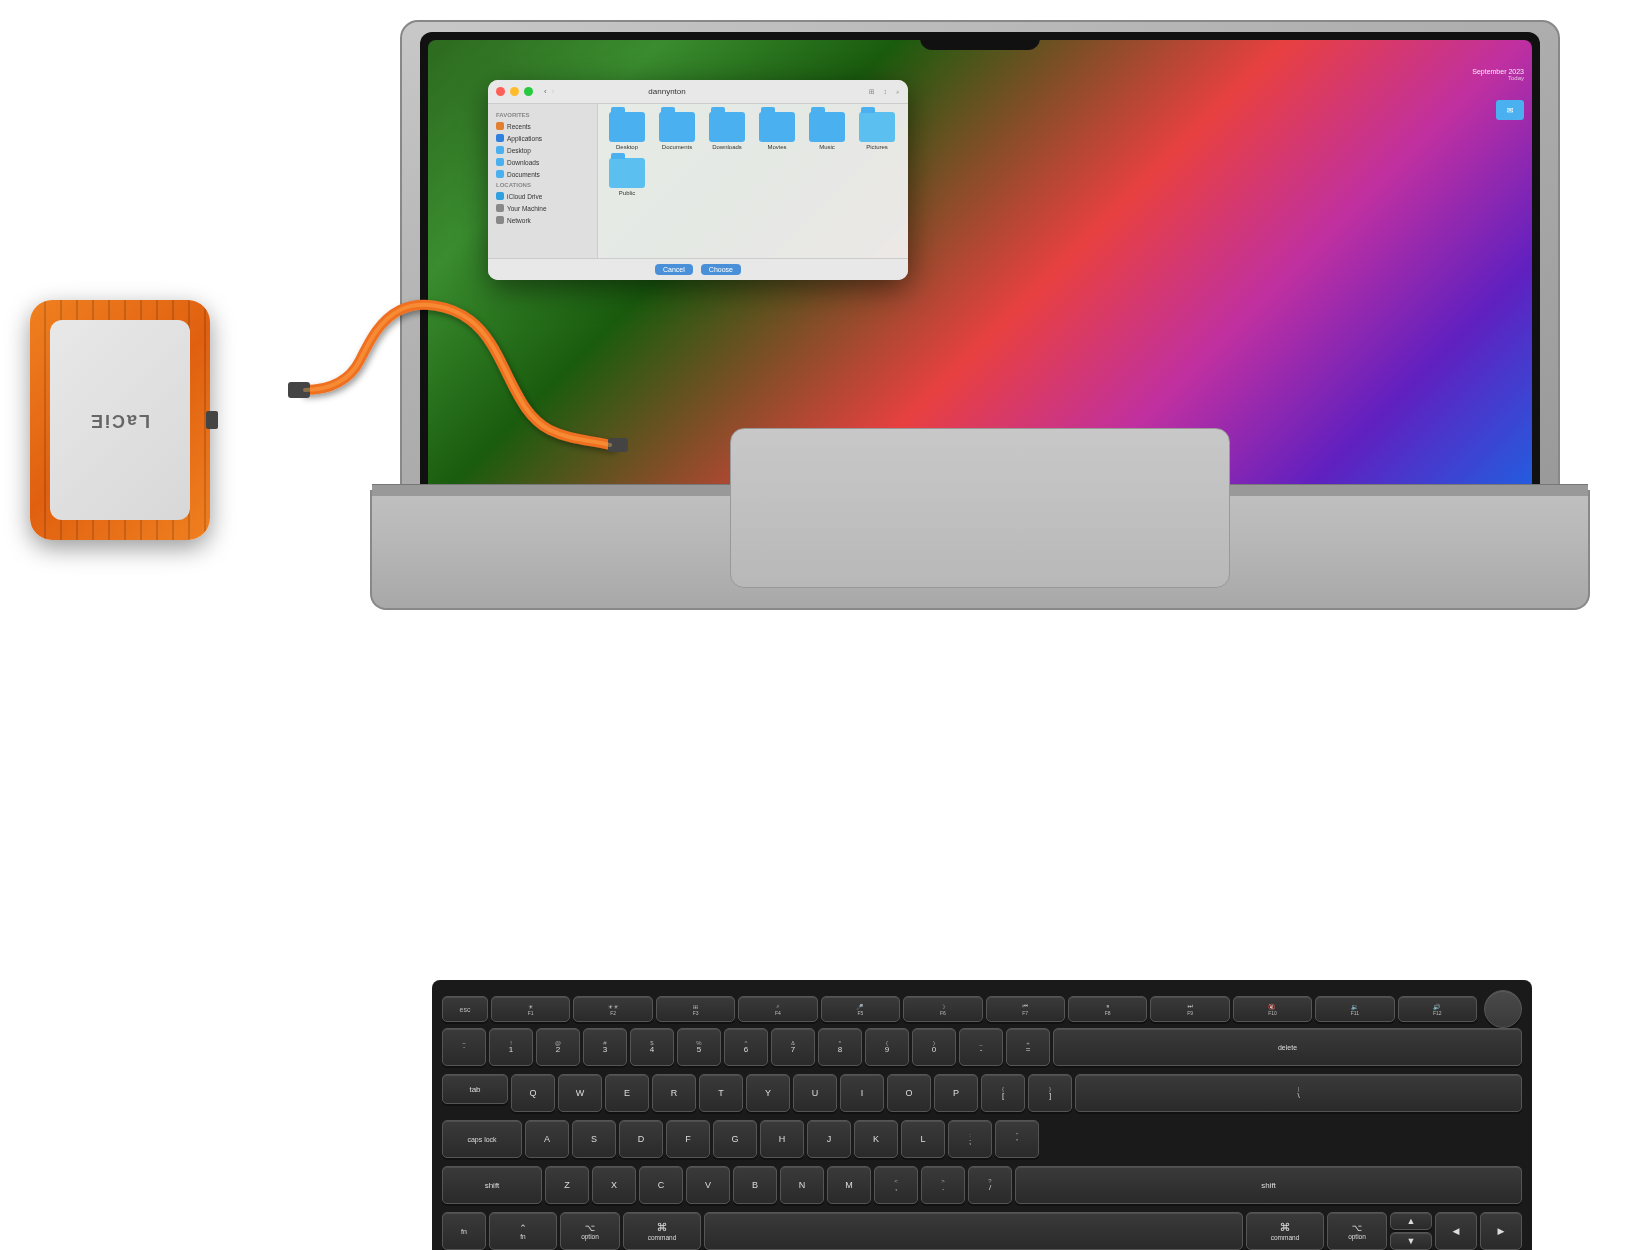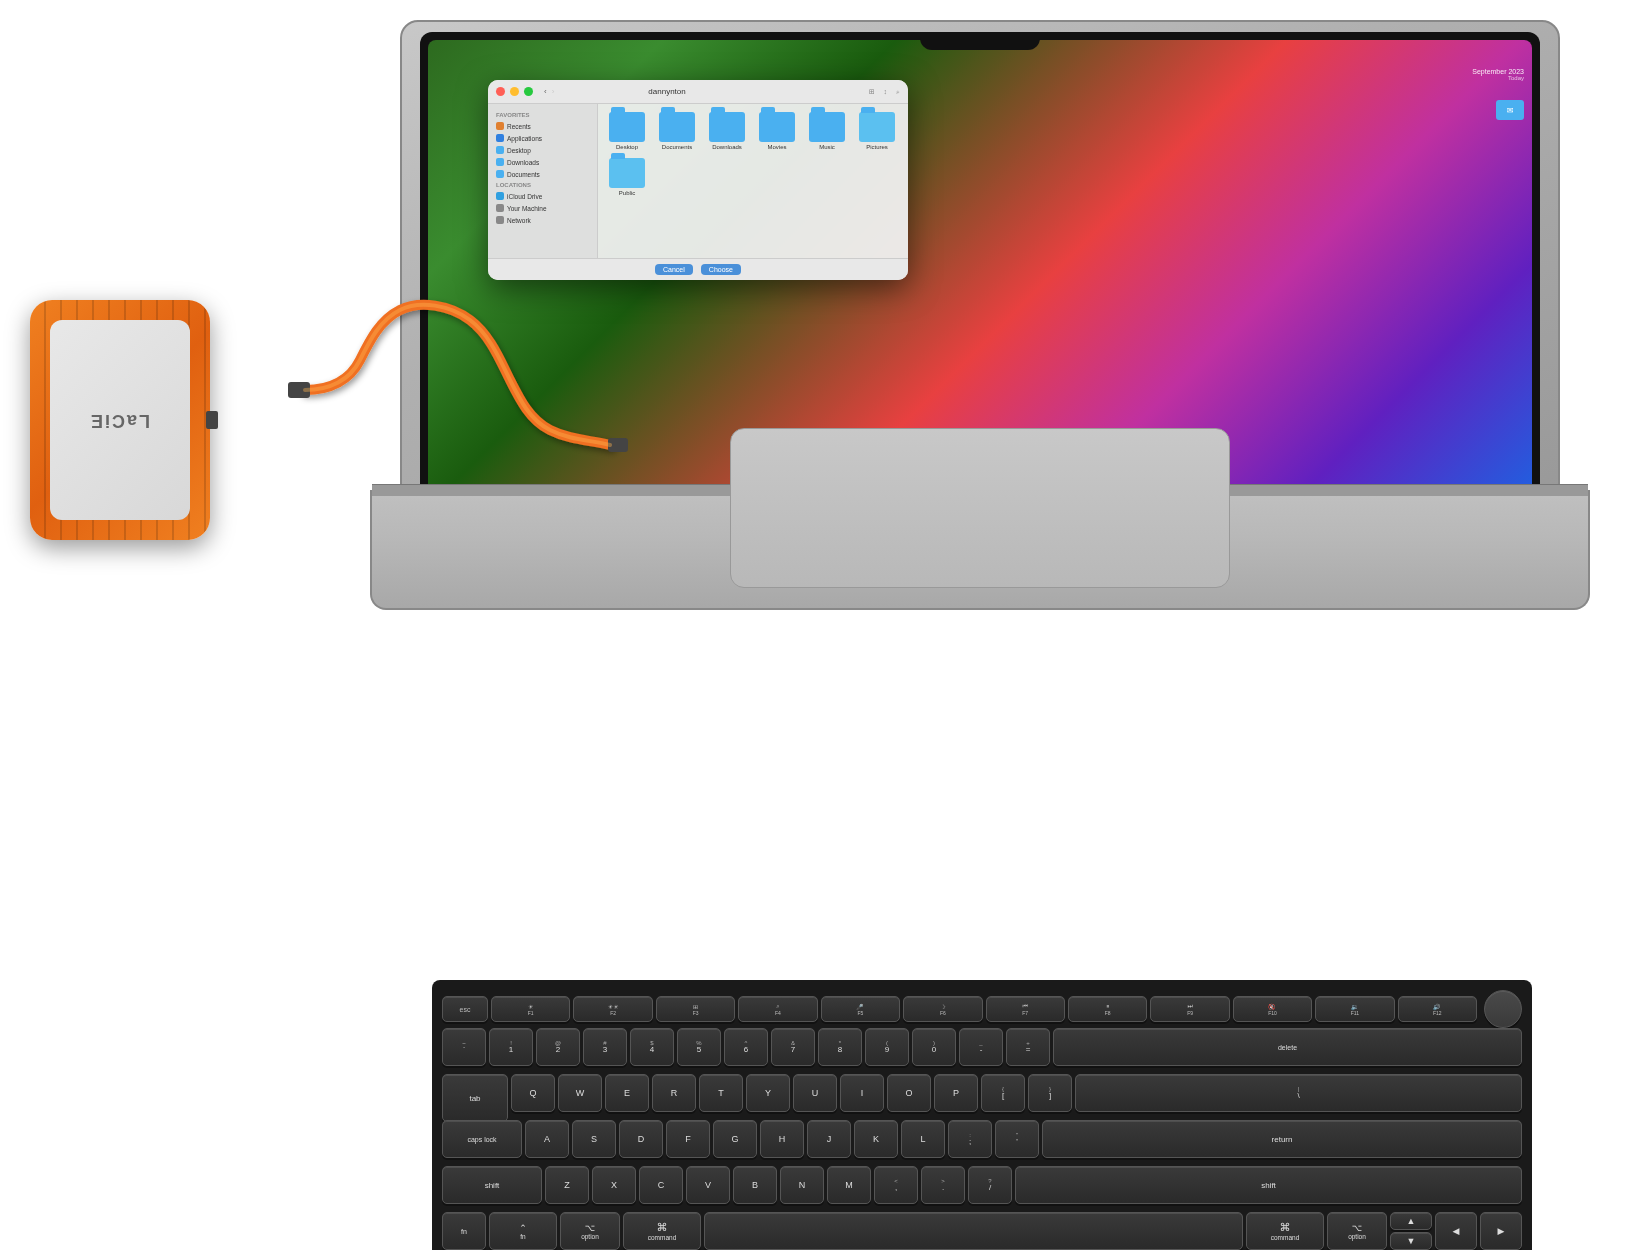--- a/index.html
+++ b/index.html
@@ -514,21 +514,21 @@
             <div class="key-bottom">-</div>
           </div>
         <div class="key std-key" style="width:44px;height:38px;">
             <div class="key-top">+</div>
             <div class="key-bottom">=</div>
           </div>
         <div class="key" style="flex:1;height:38px;font-size:7px;">delete</div>
       </div>
 
       <div style="position:absolute;top:94px;left:10px;right:10px;display:flex;gap:3px;">
-        <div class="key" style="width:66px;height:48px;font-size:8px;">tab</div>
+        <div class="key" style="width:66px;height:30px;font-size:8px;">tab</div>
         <div class="key std-key" style="width:44px;height:38px;">
             <div class="key-main">Q</div>
           </div>
         <div class="key std-key" style="width:44px;height:38px;">
             <div class="key-main">W</div>
           </div>
         <div class="key std-key" style="width:44px;height:38px;">
             <div class="key-main">E</div>
           </div>
         <div class="key std-key" style="width:44px;height:38px;">
@@ -596,21 +596,20 @@
             <div class="key-main">L</div>
           </div>
         <div class="key std-key" style="width:44px;height:38px;">
             <div class="key-top">:</div>
             <div class="key-bottom">;</div>
           </div>
         <div class="key std-key" style="width:44px;height:38px;">
             <div class="key-top">"</div>
             <div class="key-bottom">'</div>
           </div>
-        <div class="key" style="flex:1;height:38px;font-size:8px;">return</div>
       </div>
 
       <div style="position:absolute;top:186px;left:10px;right:10px;display:flex;gap:3px;">
         <div class="key" style="width:100px;height:38px;font-size:8px;">shift</div>
         <div class="key std-key" style="width:44px;height:38px;">
             <div class="key-main">Z</div>
           </div>
         <div class="key std-key" style="width:44px;height:38px;">
             <div class="key-main">X</div>
           </div>

